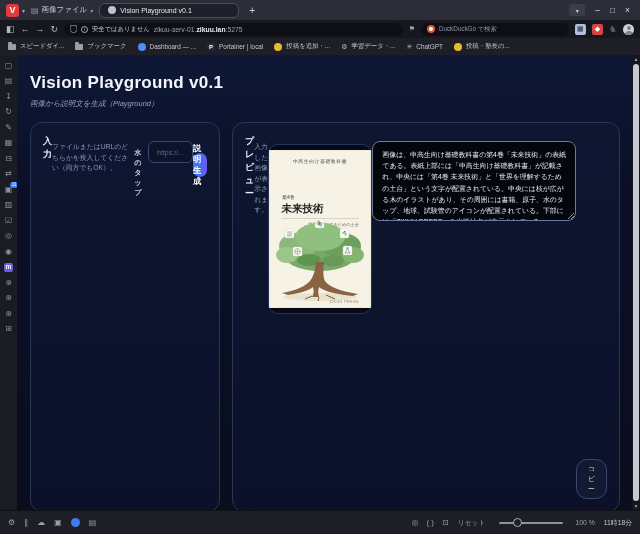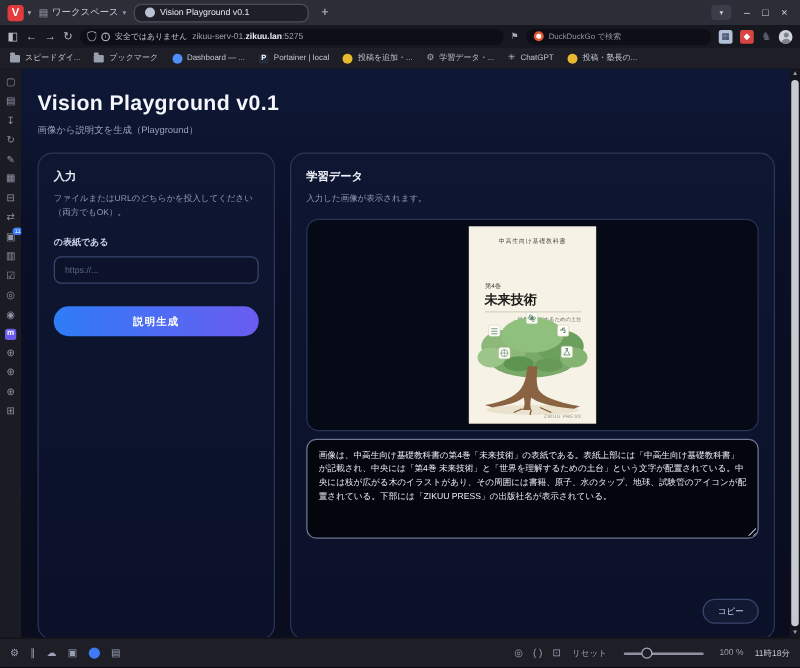--- a/index.html
+++ b/index.html
@@ -59,23 +59,23 @@
   .sidestrip { position:absolute; top:55px; left:0; width:17px; bottom:24px; background:#1a1b23; display:flex; flex-direction:column; align-items:center; padding-top:6px; gap:6.5px; }
   .side-ic { position:relative; color:#8d93a5; font-size:8px; line-height:1; width:11px; height:9px; display:flex; align-items:center; justify-content:center; }
   .side-ic .badge { position:absolute; top:-3px; right:-4px; background:#3d7bf4; color:#fff; font-size:4.5px; border-radius:4px; padding:0 1.5px; line-height:6px; }
   .side-ic .badge:empty { display:none; }
   .side-ic.ic-m { background:#6a5ce8; color:#fff; border-radius:2px; font-size:6.5px; font-weight:bold; width:9px; height:9px; }
   .side-settings { position:absolute; bottom:4px; left:0; width:17px; text-align:center; color:#8d93a5; font-size:8px; }
 
   
   .page { position:absolute; top:55px; left:17px; right:8px; bottom:24px; background:linear-gradient(180deg,#0e1836 0%,#0a0f26 30%,#090d1e 100%); padding:18px 12px 0 13px; overflow:hidden; }
   .page-title { color:#f4f6fb; font-size:17px; font-weight:bold; letter-spacing:.3px; }
-  .page-subtitle { color:#97a0bc; font-size:7.5px; margin-top:6px; }
+  .page-subtitle { color:#97a0bc; font-size:7.5px; margin-top:6px;font-style:italic; }
   .cards { display:flex; gap:12px; margin-top:13px; height:390px; }
-  .card { background:linear-gradient(180deg,#0e1631,#0b1129); border:1px solid #2a3558; border-radius:12px; padding:12px; display:flex; flex-direction:column; }
+  .card { background:linear-gradient(180deg,#0e1631,#0b1129); border:1px solid #2a3558; border-radius:12px; padding:12px; display:flex; flex-direction:row; }
   .card-input { width:190px; flex:none; }
   .card-preview { flex:1; }
   .card-h { color:#eef1f8; font-size:9px; font-weight:bold; }
   .card-desc { color:#8f99b5; font-size:6.8px; line-height:1.55; margin-top:7px; }
   .fld-label { color:#c9d1e4; font-size:7.2px; font-weight:bold; margin-top:13px; }
   .filebox { margin-top:6px; height:22px; border:1px solid #39466e; border-radius:6px; background:#0a102466; display:flex; align-items:center; padding:0 3px; gap:6px; }
   .filebtn { background:#3c414d; color:#e8eaf0; font-size:6.8px; border-radius:4px; padding:3px 6px; white-space:nowrap; }
   .filename { color:#dfe4f0; font-size:7.2px; }
   .urlinput { margin-top:6px; height:22px; border:1px solid #39466e; border-radius:6px; background:#0a102466; display:flex; align-items:center; padding:0 8px; }
   .placeholder { color:#5d6787; font-size:7px; }
@@ -108,21 +108,21 @@
 </head>
 <body>
 
 <div class="screen">
 
   <div class="tabbar">
     <span class="vlogo">V</span>
     <span class="vlogo-caret">▾</span>
     <span class="ws-btn">
       <span class="ws-ic">▤</span>
-      <span>ワークスペース</span>
+      <span>画像ファイル</span>
       <span class="caret">▾</span>
     </span>
     <span class="tab">
       <span class="tab-favicon"></span>
       <span class="tab-title">Vision Playground v0.1</span>
     </span>
     <span class="newtab">+</span>
     <span class="tb-spacer"></span>
     <span class="chev-box">▾</span>
     <span class="winctl">
@@ -281,29 +281,29 @@
 
   <div class="page">
     <div class="page-title">Vision Playground v0.1</div>
     <div class="page-subtitle">画像から説明文を生成（Playground）</div>
 
     <div class="cards">
 
       <div class="card card-input">
         <div class="card-h">入力</div>
         <div class="card-desc">ファイルまたはURLのどちらかを投入してください（両方でもOK）。</div>
-        <div class="fld-label">の表紙である</div>
+        <div class="fld-label">水のタップ</div>
         <div class="urlinput">
           <span class="placeholder">https://...</span>
         </div>
         <div class="genbtn">説明生成</div>
       </div>
 
       <div class="card card-preview">
-        <div class="card-h">学習データ</div>
+        <div class="card-h">プレビュー</div>
         <div class="card-desc">入力した画像が表示されます。</div>
         <div class="imgframe">
           <svg width="102" height="158" viewBox="0 0 102 158">
             <rect x="0" y="0" width="102" height="158" fill="#f6f2e6"></rect>
             <rect x="0" y="0" width="102" height="158" fill="none" stroke="#d8d2c0" stroke-width="0.6"></rect>
             <text x="51" y="13" text-anchor="middle" font-size="4.8" fill="#4a4a42" letter-spacing="0.6">中高生向け基礎教科書</text>
             <text x="13" y="49" font-size="5" fill="#3a3a34">第4巻</text>
             <text x="12.5" y="62" font-size="10.5" font-weight="bold" fill="#1e1e1c">未来技術</text>
             <line x1="13" y1="68.5" x2="90" y2="68.5" stroke="#b9b2a0" stroke-width="0.5"></line>
             <text x="90" y="76" text-anchor="end" font-size="4.2" fill="#6a675e">世界を理解するための土台</text>

